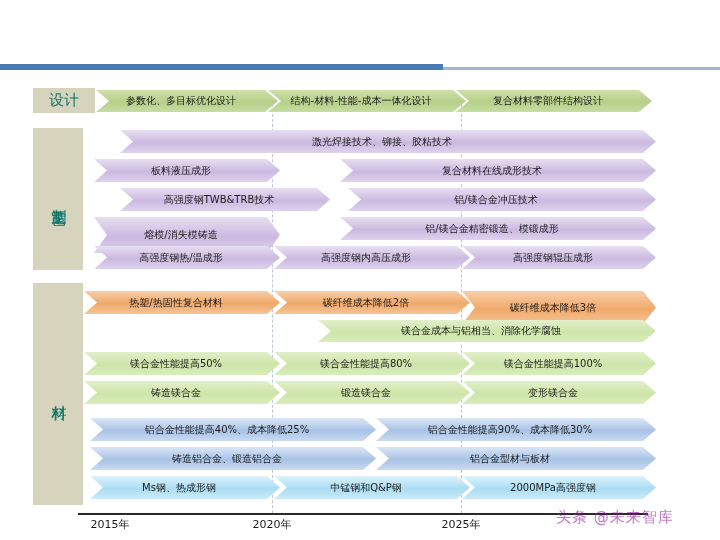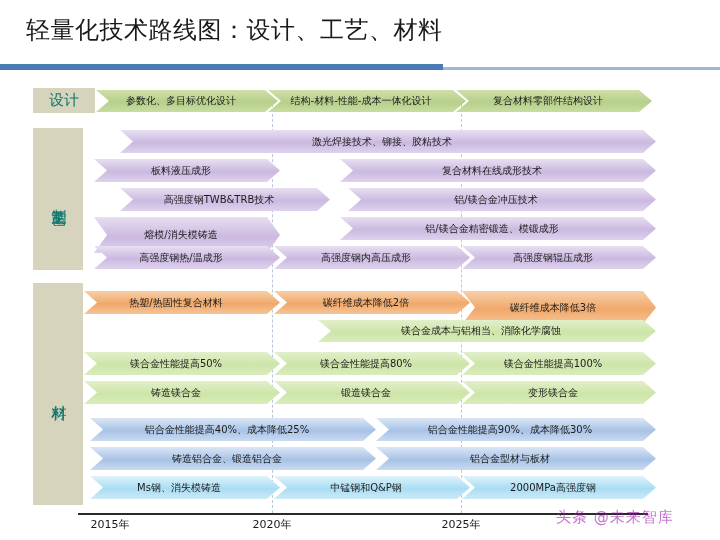--- a/index.html
+++ b/index.html
@@ -54,21 +54,20 @@
   .watermark{
     position:absolute;left:556px;top:508px;font-size:15px;color:#a21caf;
     opacity:.62;white-space:nowrap;letter-spacing:1px;
   }
 </style>
 </head>
 <body>
 
 <div id="slide">
 
-  <div class="title">轻量化技术路线图：设计、工艺、材料</div>
   <div class="title-rule"></div>
   <div class="title-rule2"></div>
 
   <div id="cats">
       <div class="cat" style="left: 33px; top: 88px; width: 62px; height: 25px;">设计</div>
       <div class="cat vert" style="left: 33px; top: 128px; width: 50px; height: 142px;">制造工艺</div>
       <div class="cat vert" style="left: 33px; top: 283px; width: 50px; height: 222px;">材料</div>
     </div>
   <div id="dividers">
       <div class="vline" style="left: 272px;"></div>
@@ -150,21 +149,21 @@
       <div class="chev c-blue" style="left: 376px; top: 418px; width: 280px; height: 23px;">
         <span>铝合金性能提高90%、成本降低30%</span>
       </div>
       <div class="chev c-blue" style="left: 90px; top: 447px; width: 286px; height: 23px;">
         <span>铸造铝合金、锻造铝合金</span>
       </div>
       <div class="chev c-blue" style="left: 376px; top: 447px; width: 280px; height: 23px;">
         <span>铝合金型材与板材</span>
       </div>
       <div class="chev c-cyan" style="left: 90px; top: 476px; width: 190px; height: 23px;">
-        <span>Ms钢、消失模铸造</span>
+        <span>Ms钢、热成形钢</span>
       </div>
       <div class="chev c-cyan" style="left: 274px; top: 476px; width: 196px; height: 23px;">
         <span>中锰钢和Q&amp;P钢</span>
       </div>
       <div class="chev c-cyan" style="left: 462px; top: 476px; width: 194px; height: 23px;">
         <span>2000MPa高强度钢</span>
       </div>
     </div>
 
   <div class="axis"></div>

